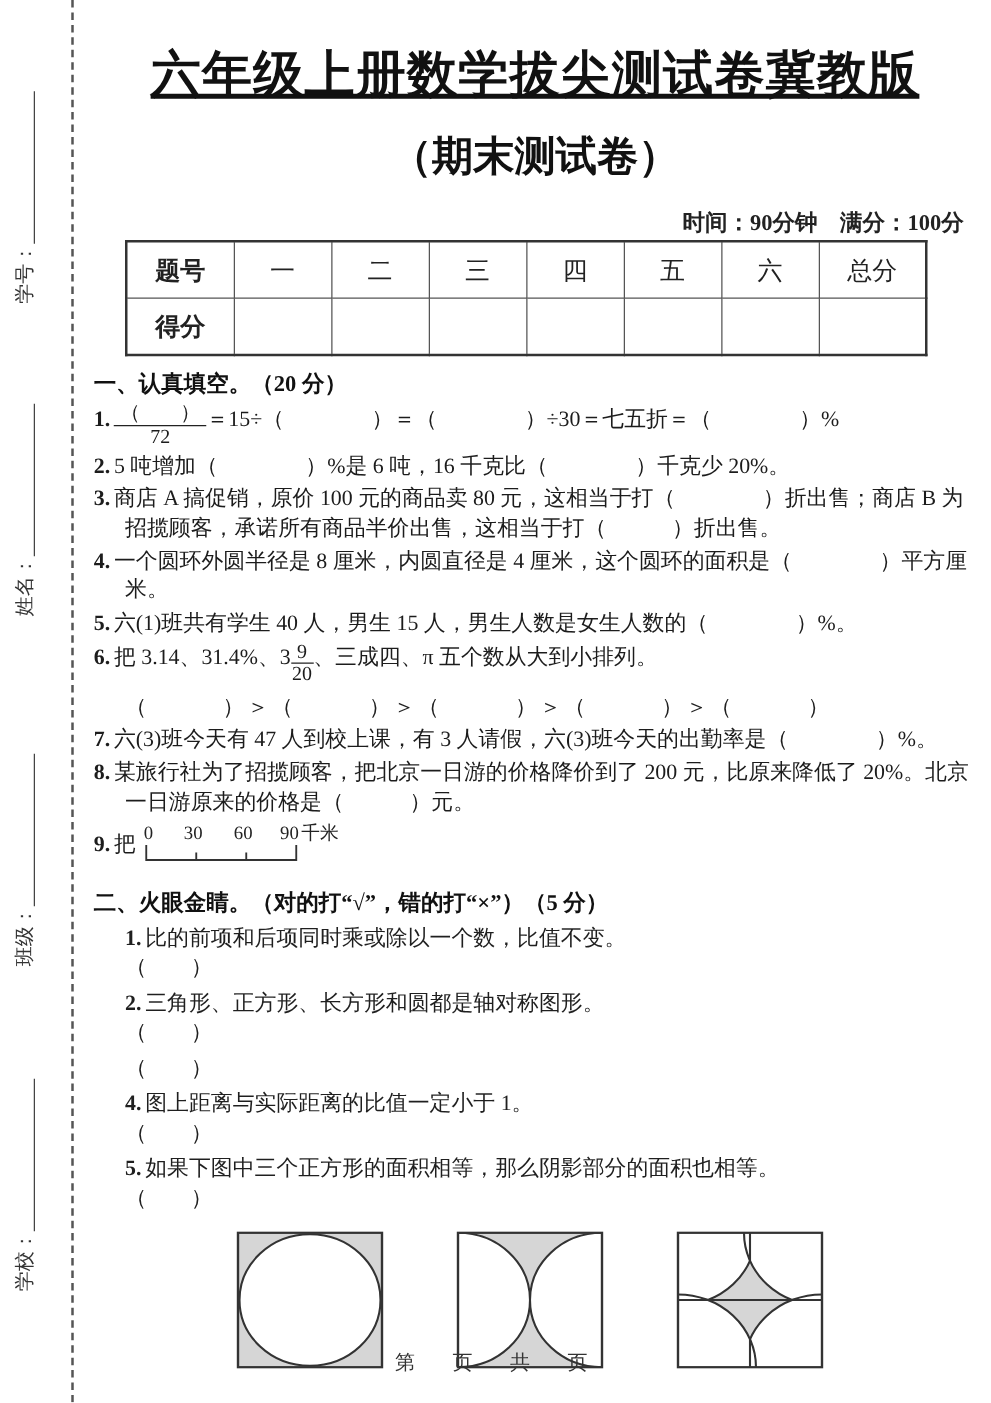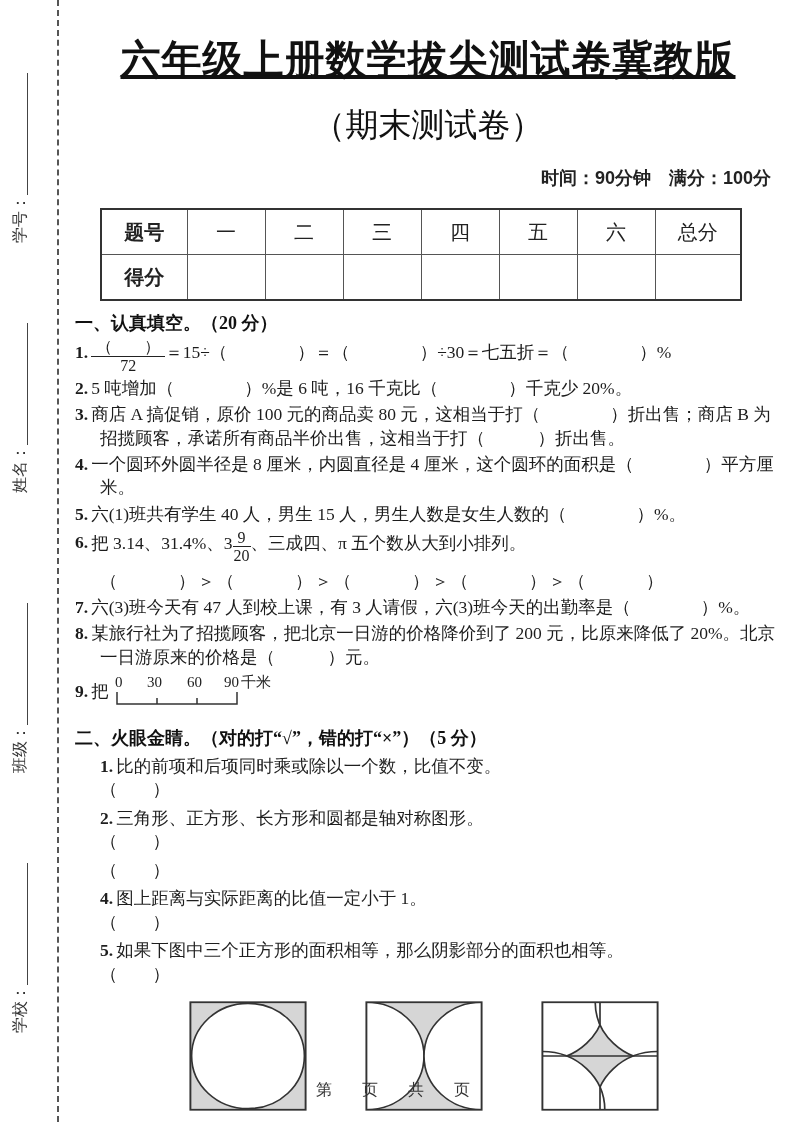--- a/index.html
+++ b/index.html
@@ -10,25 +10,25 @@
   .side-field{position:absolute;left:-65px;width:170px;height:22px;transform:rotate(-90deg);
         display:flex;align-items:flex-end;font-size:16px;color:#333;
         font-family:"Liberation Sans",sans-serif;}
   .side-field .line{flex:1;border-bottom:1.5px solid #444;height:0;margin-bottom:3px;}
   .sf1{top:147px;} .sf2{top:397px;} .sf3{top:677px;} .sf4{top:937px;}
   
   .main{position:absolute;left:75px;top:0;width:706px;}
   .title{margin-top:32px;text-align:center;font-family:"Liberation Sans",sans-serif;
         font-weight:900;font-size:40px;letter-spacing:1px;color:#111;text-decoration:underline;}
   .subtitle{margin-top:16px;text-align:center;font-family:"Liberation Sans",sans-serif;
-        font-weight:400;font-size:33px;color:#111;}
+        font-weight:700;font-size:33px;color:#111;}
   .meta{margin-top:18px;text-align:right;padding-right:10px;font-size:18px;font-weight:700;
-        font-family:Liberation Sans, sans-serif;color:#222;}
-  
-  table.score{margin:18px 0 0 25px;border-collapse:collapse;table-layout:fixed;width:640px;
+        font-family:Liberation Serif, serif;color:#222;}
+  
+  table.score{margin:2px 0 0 25px;border-collapse:collapse;table-layout:fixed;width:640px;
         border:2.5px solid #333;}
   table.score td{border:1.5px solid #555;height:42px;text-align:center;font-size:20px;color:#222;}
   table.score td.hd{font-weight:700;}
   col.c0{width:86px;} col.cm{width:78px;} col.c7{width:86px;}
   
   .sec-h{margin:10px 0 2px 0;font-size:18px;font-weight:800;color:#111;}
   .q{padding-left:25px;text-indent:-25px;font-size:17.5px;line-height:1.33;margin-top:3px;color:#1c1c1c;}
   .q10{padding-left:31px;text-indent:-31px;}
   .qno{font-weight:700;margin-right:3px;}
   .ans{padding-left:25px;font-size:17.5px;margin-top:4px;letter-spacing:2px;}

